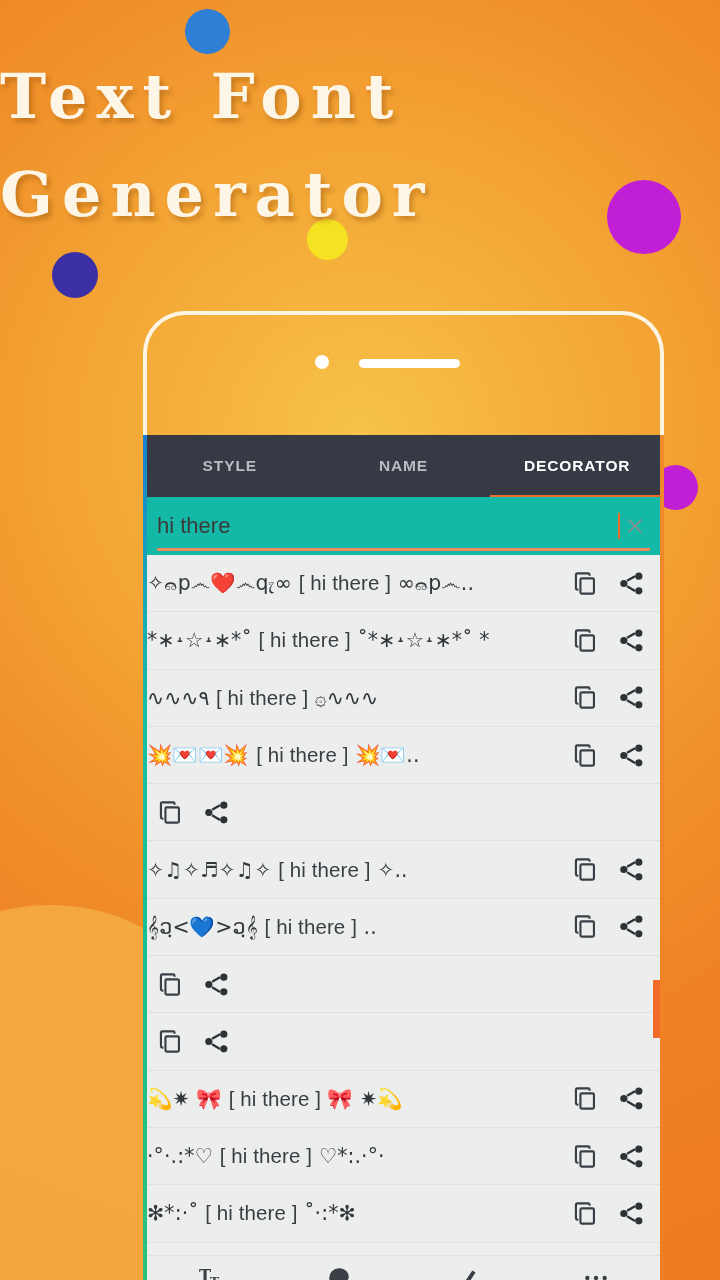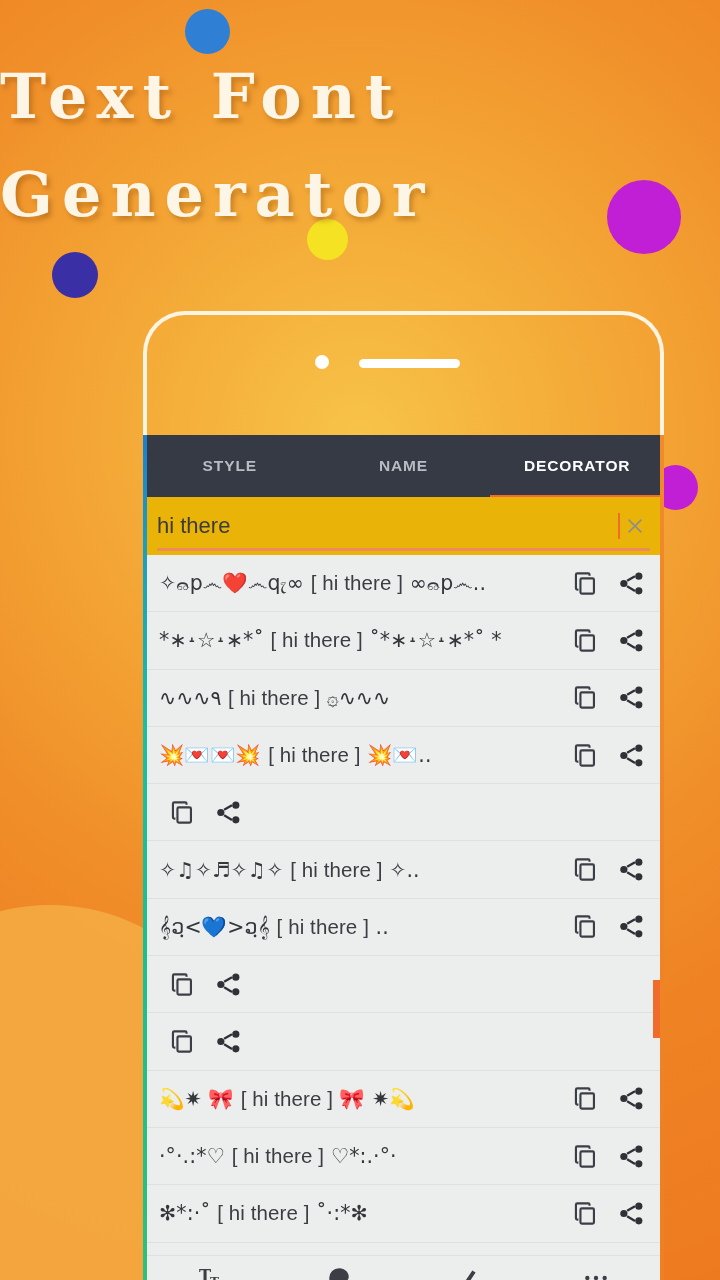--- a/index.html
+++ b/index.html
@@ -97,21 +97,21 @@
     position:relative;
   }
   .tab.active{ color:#ffffff; }
   .tab.active::after{
     content:""; position:absolute; left:0; right:0; bottom:-2px;
     height:4px; background:#ef6c2a;
   }
 
   
   #inputwrap{
-    height:58px; background:#eab308;
+    height:58px; background:#14b8a6;
     display:flex; align-items:center;
     padding:0 14px 0 14px;
     position:relative;
   }
   #inputwrap::after{
     content:""; position:absolute; left:14px; right:14px; bottom:4px;
     height:3px; background:#ef8a5c;
   }
   #search-input{
     flex:1; border:none; outline:none; background:transparent;
@@ -132,21 +132,21 @@
   
   #list{
     position:absolute; left:4px; right:4px; top:120px; bottom:0;
     background:#eceded;
     overflow:hidden;
   }
   .row{
     height:57.3px;
     display:flex; align-items:center;
     border-bottom:1px solid #dfe0e0;
-    padding-left:12px; padding-right:6px;
+    padding-right:6px;
     background:#eceded;
   }
   .row-text{
     flex:1;
     font-size:20.5px;
     color:#33363b;
     white-space:nowrap;
     overflow:hidden;
     letter-spacing:.1px;
     font-family:"DejaVu Sans","Liberation Sans", sans-serif;

